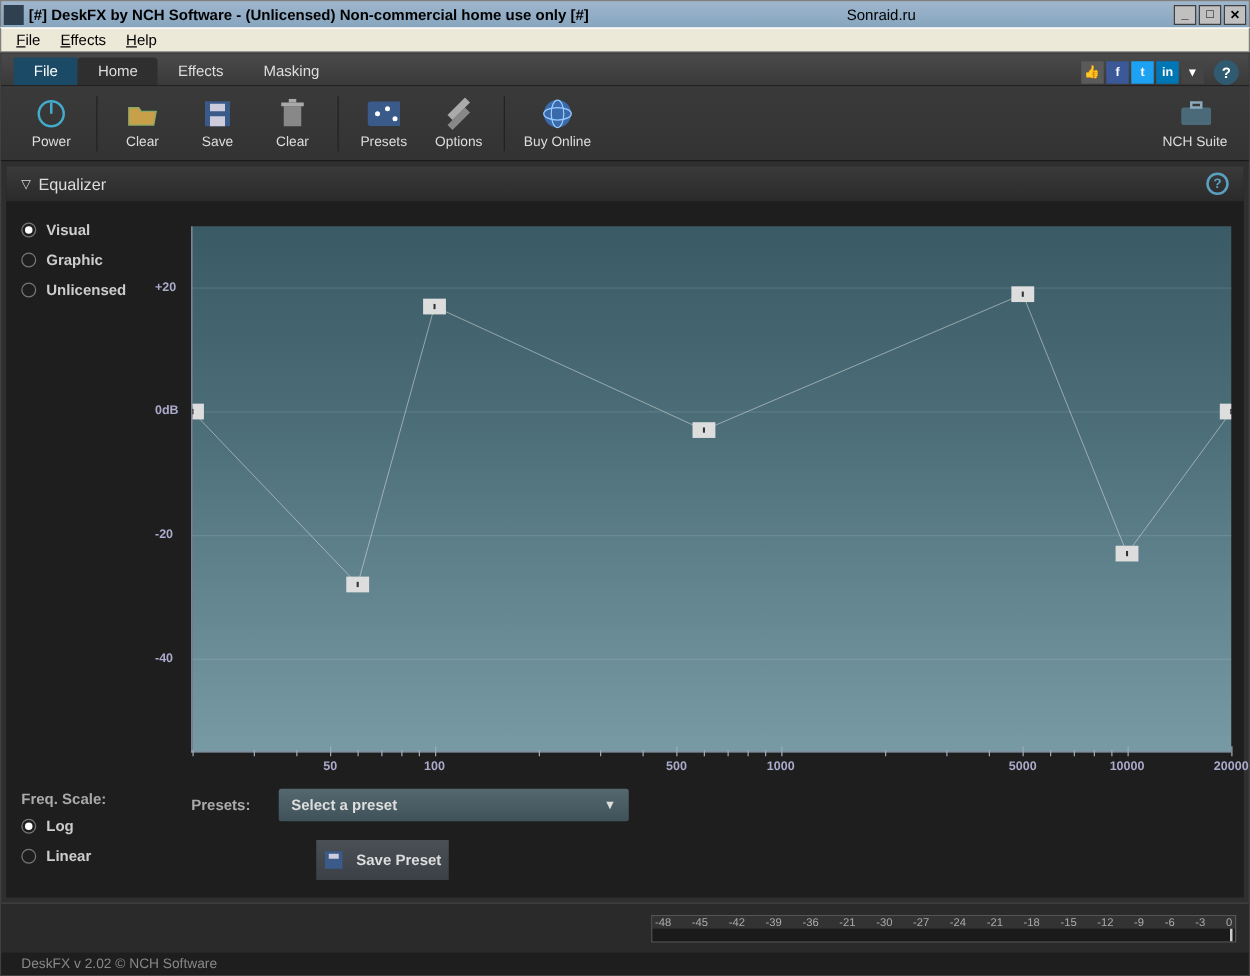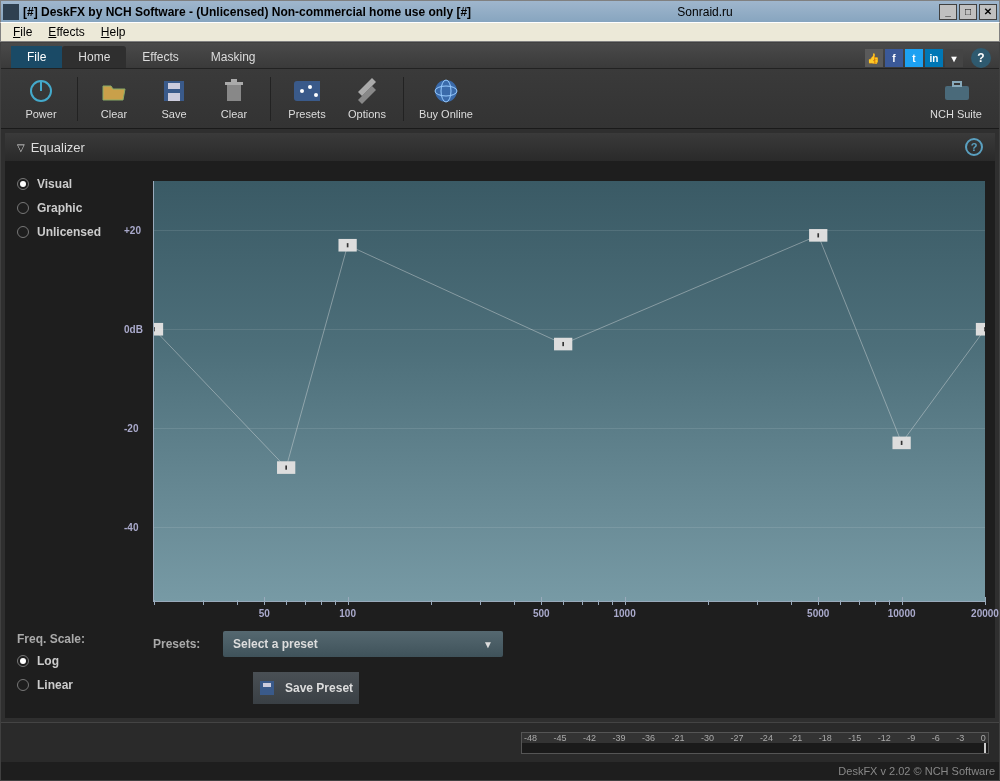--- a/index.html
+++ b/index.html
@@ -78,21 +78,21 @@
 
 
 .statusbar1{height:40px;background:#2a2a2a;border-top:1px solid #444;display:flex;align-items:center;padding:0 10px;gap:20px;}
 .statusbar1 .hint{color:#555;font-size:13px;font-style:italic;}
 .statusbar1 .sspacer{flex:1;}
 .meter{width:468px;display:flex;flex-direction:column;border:1px solid #555;}
 .meter .ticks{display:flex;justify-content:space-between;padding:0 2px;font-size:9px;color:#aaa;background:#333;}
 .meter .bar{height:10px;background:#1a1a1a;position:relative;}
 .meter .bar .mark{position:absolute;right:2px;top:0;bottom:0;width:2px;background:#ccc;}
 
-.statusbar2{height:18px;background:#1e1e1e;color:#888;font-size:11px;display:flex;align-items:center;padding:0 4px;justify-content:flex-end;}
+.statusbar2{height:18px;background:#1e1e1e;color:#888;font-size:11px;display:flex;align-items:center;padding:0 16px;}
 </style>
 </head>
 <body>
 
 <div class="titlebar">
   <span class="app-icon"></span>
   <span class="title-text">[#] DeskFX by NCH Software - (Unlicensed) Non-commercial home use only [#]</span>
   <span class="spacer">Sonraid.ru</span>
   <div class="win-btns">
     <div class="win-btn">_</div>

